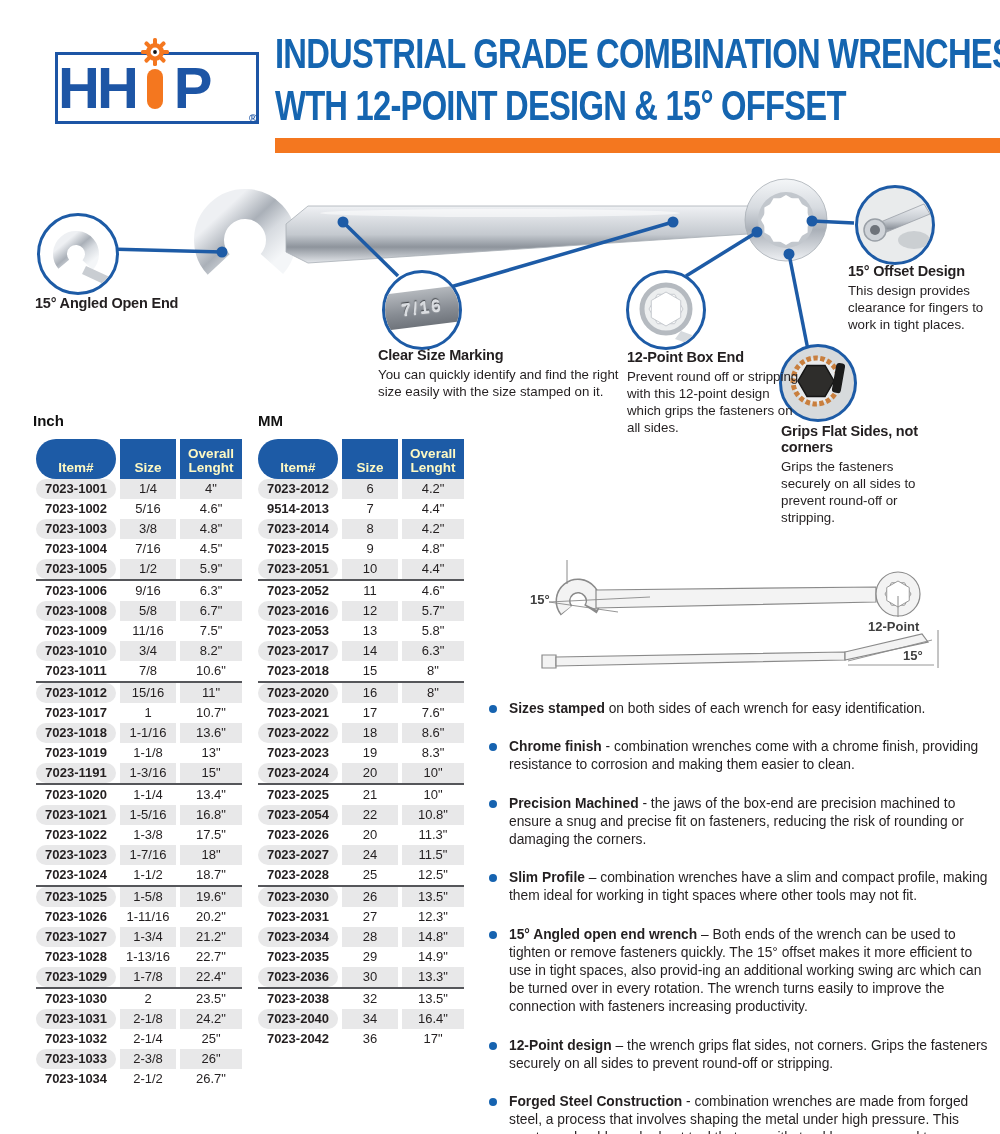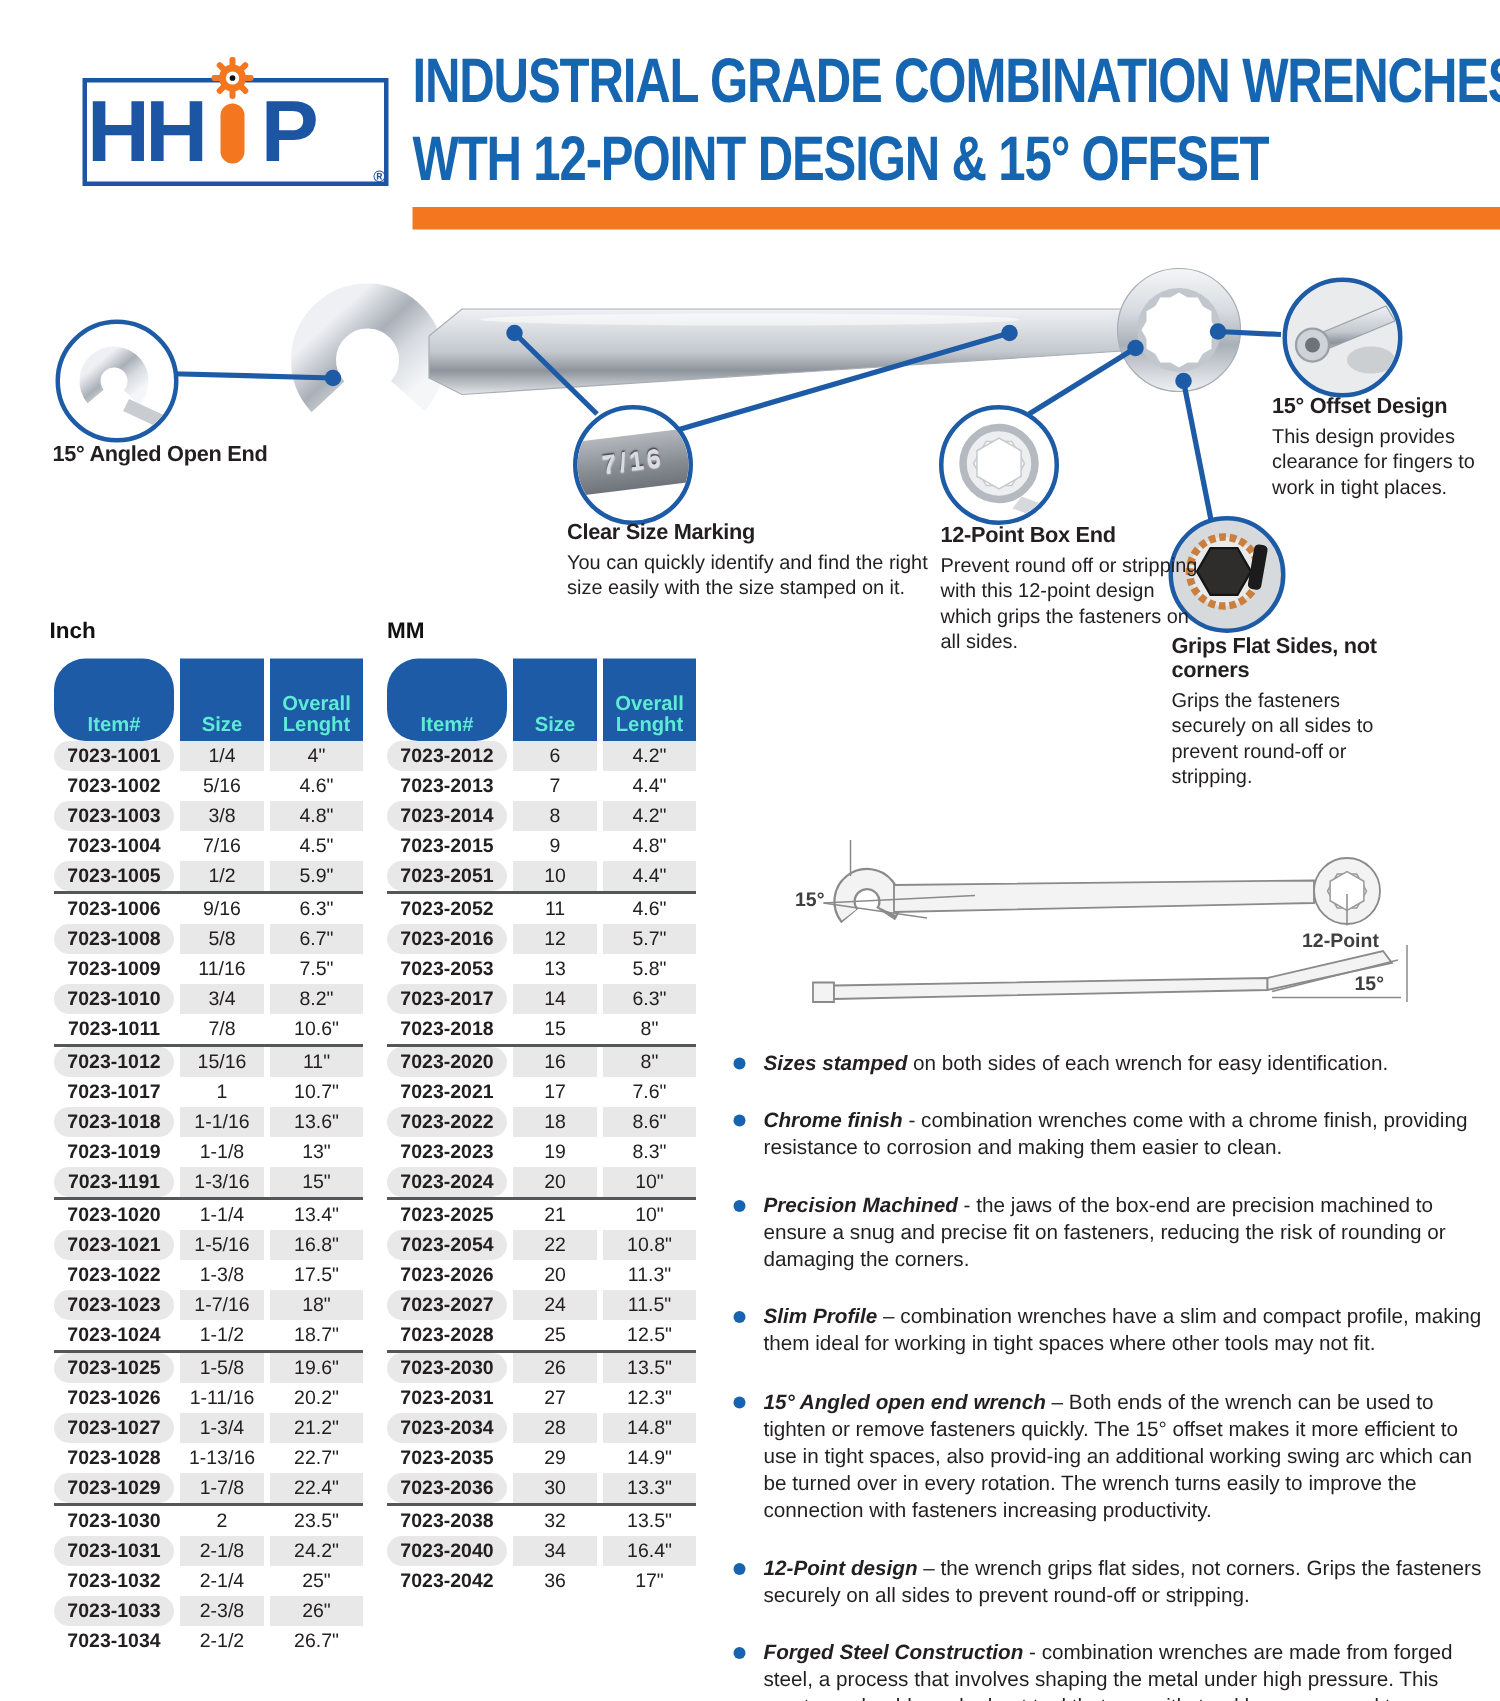--- a/index.html
+++ b/index.html
@@ -35,21 +35,21 @@
 
   
   .callout{position:absolute;z-index:4;}
   .callout h4{margin:0 0 3px 0;font-size:14.5px;font-weight:700;color:#231f20;letter-spacing:-0.2px;}
   .callout p{margin:0;font-size:13.3px;line-height:17px;color:#231f20;}
 
   
   .tbl-label{position:absolute;z-index:4;font-size:15px;font-weight:700;color:#111;}
   .dtable{position:absolute;z-index:4;width:206px;}
   .thead{display:flex;}
-  .hcell{background:#1d5ba6;color:#5eead4;font-size:13.5px;font-weight:700;height:55px;
+  .hcell{background:#1d5ba6;color:#fef9c3;font-size:13.5px;font-weight:700;height:40px;
          display:flex;align-items:flex-end;justify-content:center;text-align:center;
          line-height:14px;padding-bottom:4px;box-sizing:border-box;}
   .trow{display:flex;}
   .cell{height:20px;line-height:20px;font-size:13px;text-align:center;}
   .c0{width:80px;margin-right:4px;font-weight:700;border-radius:21px;}
   .c1{width:56px;margin-right:4px;}
   .c2{width:62px;}
   .r-shade .cell{background:#e8e8e9;}
   .r-plain .cell{background:#ffffff;}
   .tdivider{height:2px;background:#55565a;}
@@ -57,21 +57,21 @@
   
   .diagram{position:absolute;left:512px;top:550px;z-index:1;}
   .dg-label{font-size:13px;font-weight:700;fill:#3f3f3f;font-family:"Liberation Sans",sans-serif;}
 
   
   .features{position:absolute;left:488px;top:700px;width:506px;z-index:4;}
   .feature{position:relative;padding-left:21px;margin-bottom:20px;
            font-size:13.8px;line-height:18.2px;color:#231f20;}
   .feature .dot{position:absolute;left:1px;top:5px;width:8px;height:8px;border-radius:50%;
                 background:#1663b0;}
-  .feature b{font-weight:700;font-style:italic;}
+  .feature b{font-weight:700;}
 </style>
 </head>
 <body>
 
 <div class="page">
 
   <div class="logo-box">
     <div class="logo-letters">
       <span class="lg">HH</span>
       <span class="i-col">
@@ -384,21 +384,21 @@
         <div class="hcell c0">Item#</div>
         <div class="hcell c1">Size</div>
         <div class="hcell c2">Overall Lenght</div>
       </div>
       <div class="trow r-shade">
         <div class="cell c0">7023-2012</div>
         <div class="cell c1">6</div>
         <div class="cell c2">4.2"</div>
       </div>
       <div class="trow r-plain">
-        <div class="cell c0">7023-2013</div>
+        <div class="cell c0">9514-2013</div>
         <div class="cell c1">7</div>
         <div class="cell c2">4.4"</div>
       </div>
       <div class="trow r-shade">
         <div class="cell c0">7023-2014</div>
         <div class="cell c1">8</div>
         <div class="cell c2">4.2"</div>
       </div>
       <div class="trow r-plain">
         <div class="cell c0">7023-2015</div>

